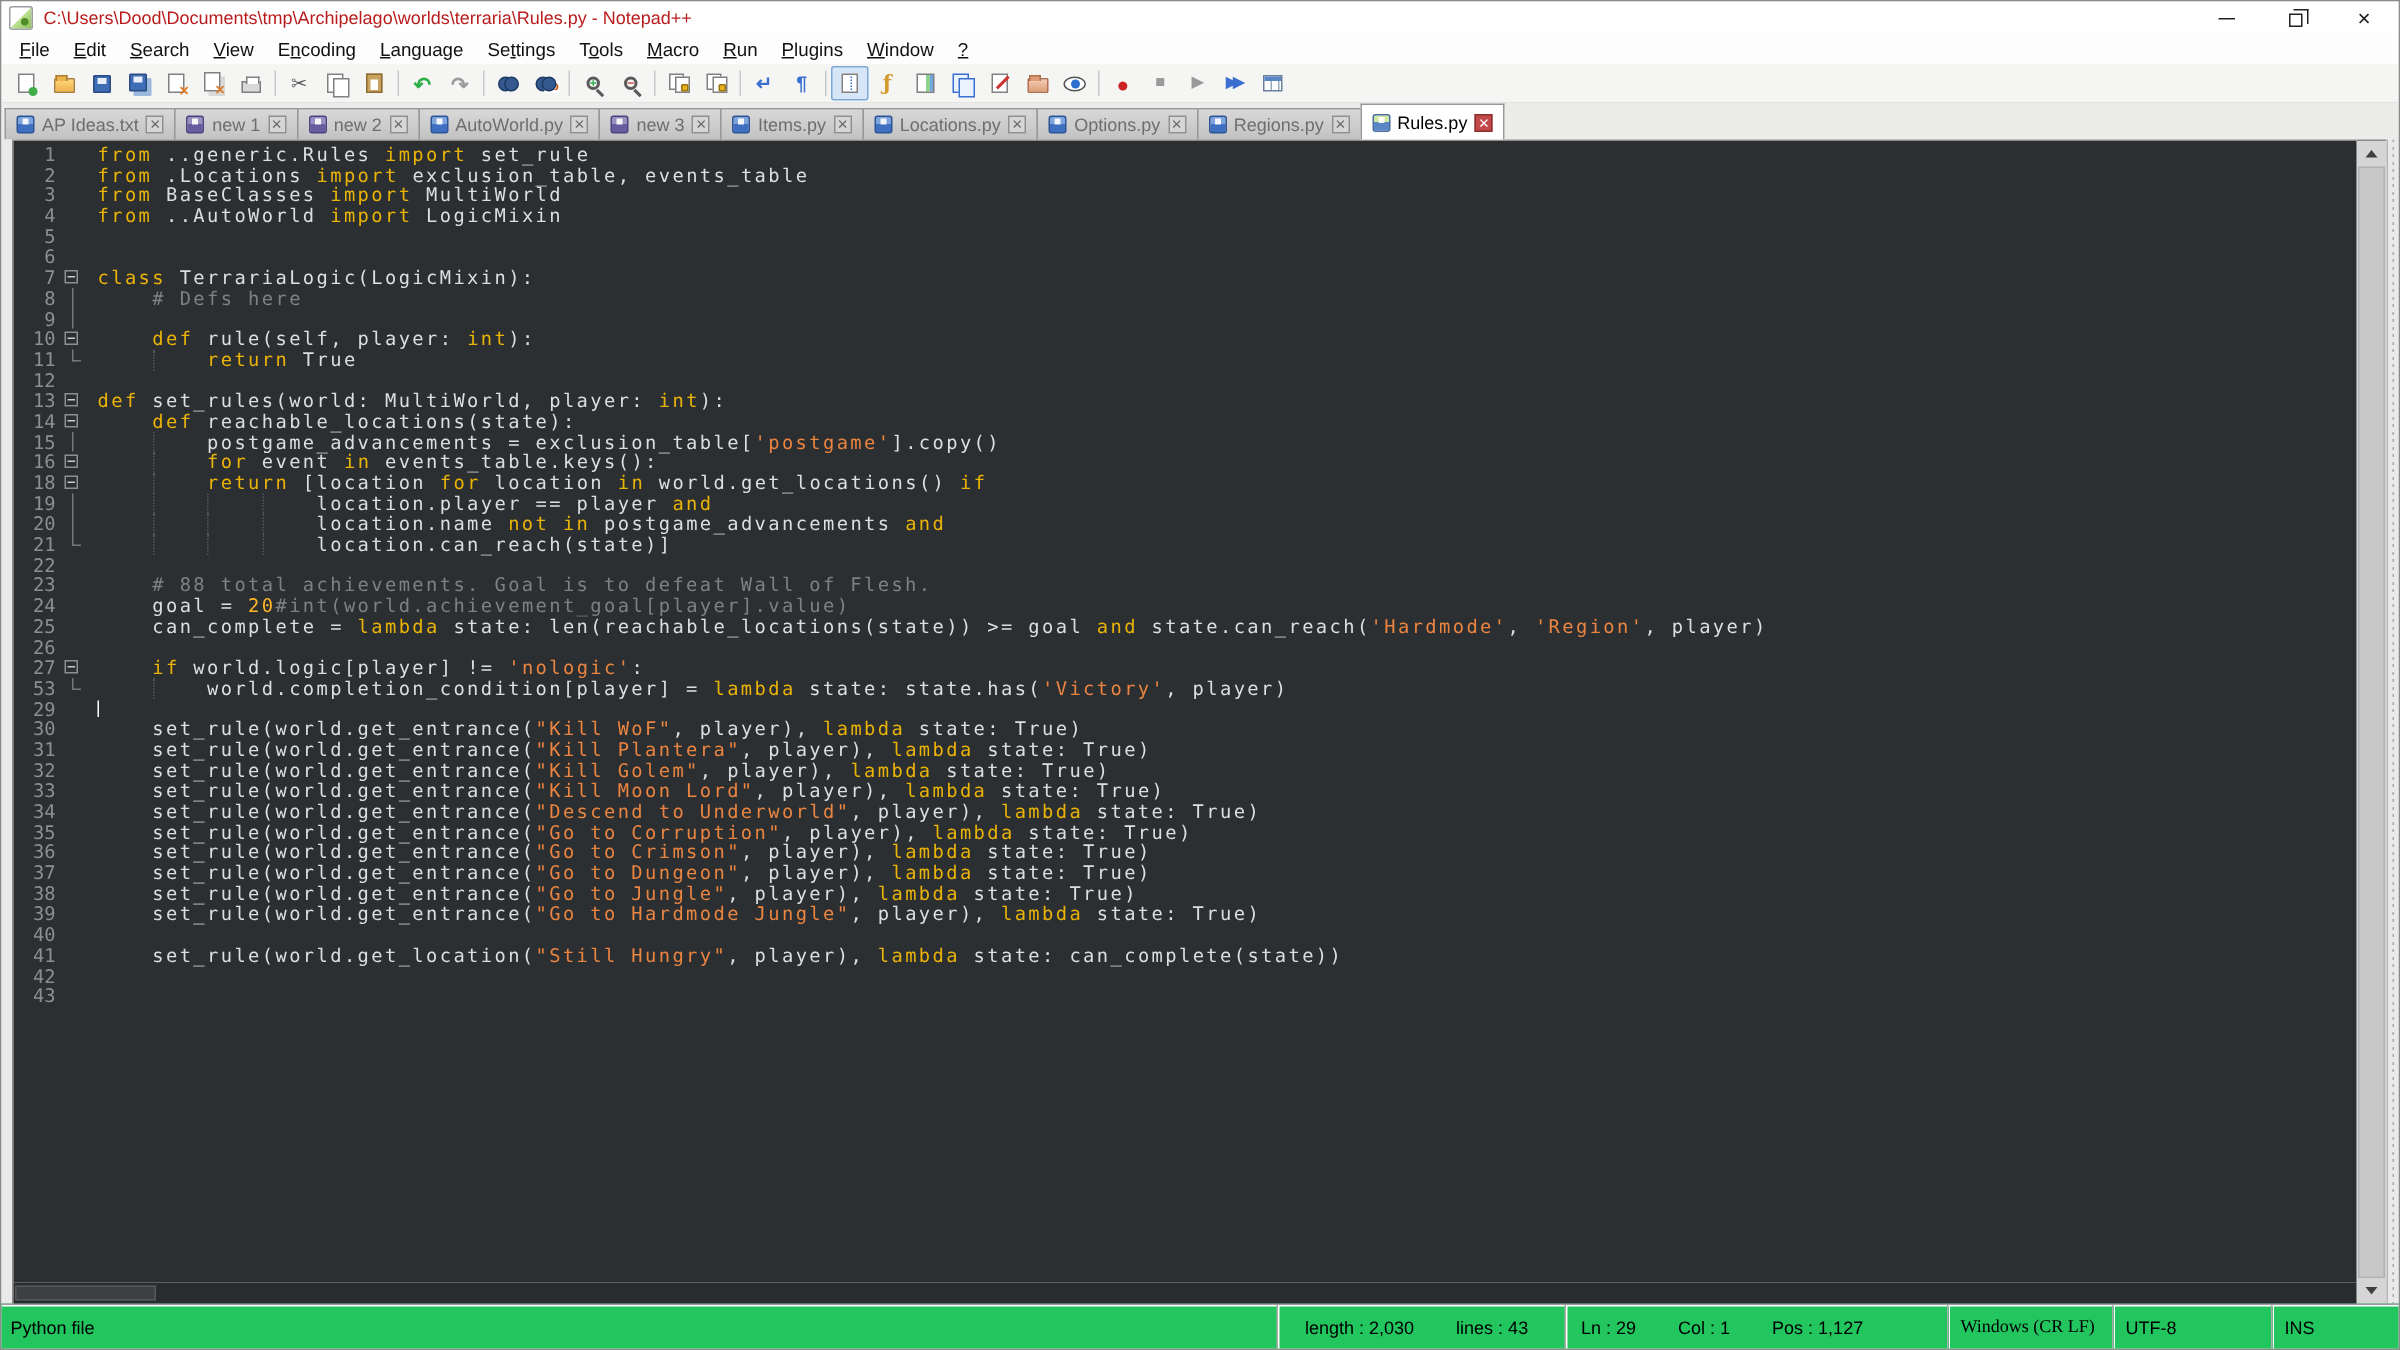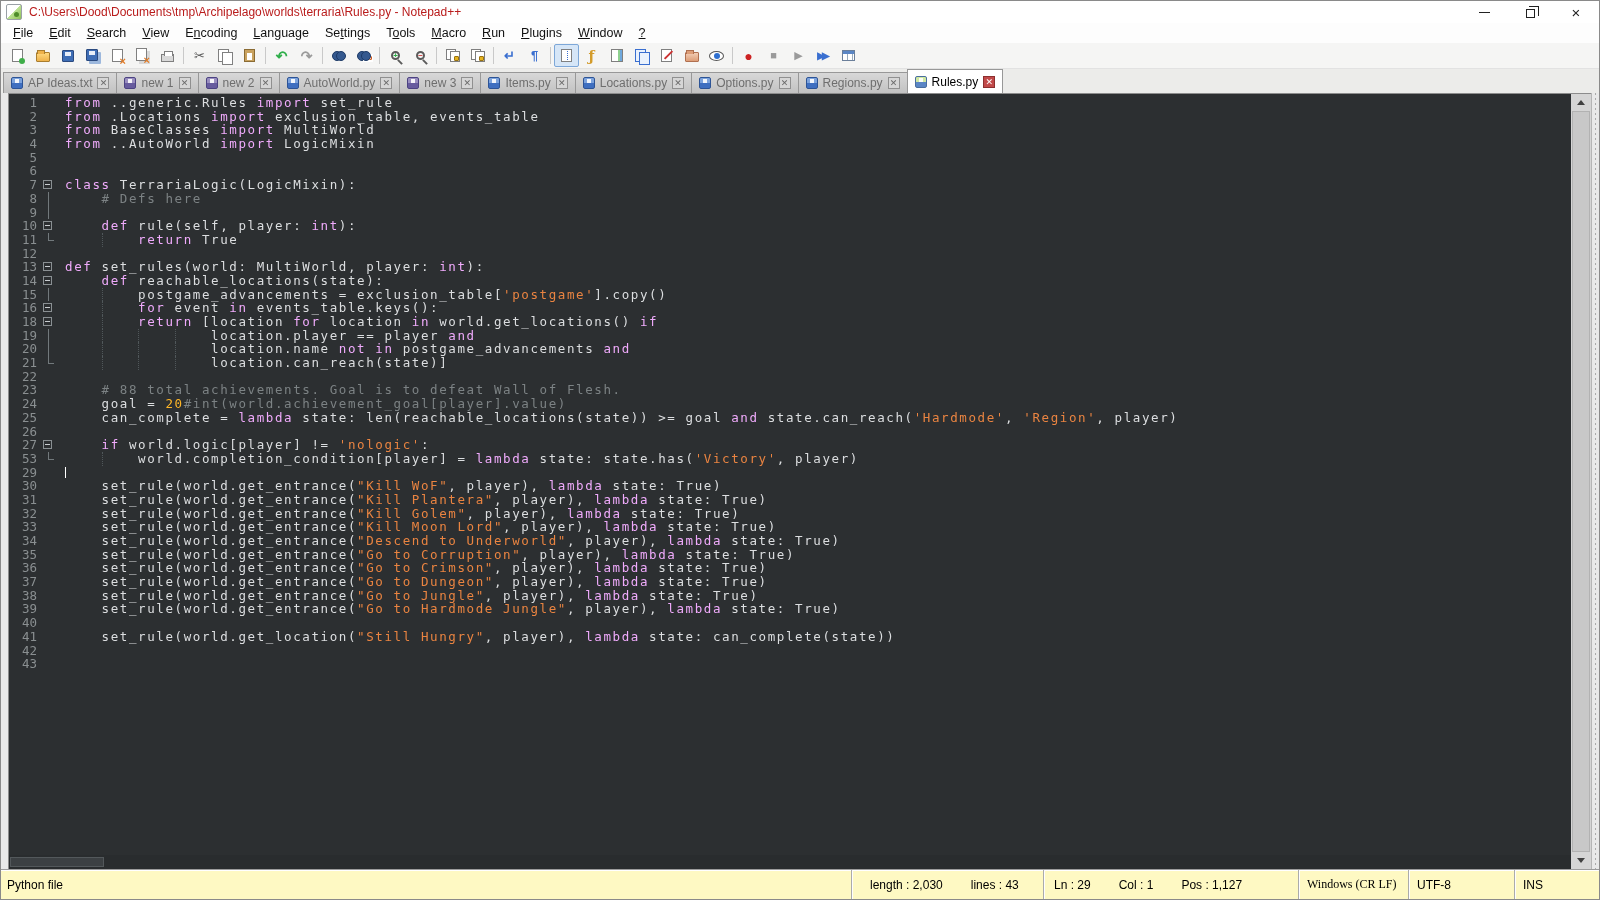--- a/index.html
+++ b/index.html
@@ -106,37 +106,37 @@
   .row { display:flex; height:13.7px; line-height:13.7px; white-space:pre; }
   .lnum { width:32px; text-align:right; padding-right:4px; color:#8a8f91; flex:none; letter-spacing:0; }
   .fold { width:16px; position:relative; flex:none; }
   .fold.v::before { content:''; position:absolute; left:7px; top:0; bottom:0; border-left:1px solid #72797c; }
   .fold.e::before { content:''; position:absolute; left:7px; top:0; height:7px; width:5px; border-left:1px solid #72797c; border-bottom:1px solid #72797c; }
   .fold.b i { position:absolute; left:2px; top:2px; width:9px; height:9px; border:1px solid #8a9093; background:#2c2f31; }
   .fold.b i::after { content:''; position:absolute; left:1px; right:1px; top:3px; border-top:1px solid #c9cdd0; }
   .codetx { flex:1; position:relative; padding-left:8px; color:#dcdee0; }
   .codetx .guide { position:absolute; top:0; bottom:0; border-left:1px dotted #50575a; }
   .codetx .caret { position:absolute; left:8px; top:1px; bottom:1px; width:1px; background:#ffffff; }
-  .tk-k { color:#f0abfc;text-align:center; } .tk-s { color:#ea8441; } .tk-n { color:#ffb627; }
+  .tk-k { color:#eab308;text-align:center; } .tk-s { color:#ea8441; } .tk-n { color:#ffb627; }
   .tk-c { color:#7c8284; } .tk-d { color:#dcdee0; }
 
   .hscroll { height:14px; background:#292c2e; flex:none; position:relative; }
   .hthumb { position:absolute; left:1px; top:2px; width:94px; height:10px; background:#3c4043; border:1px solid #53585b; }
 
   .vscroll { width:20px; background:#d5d5d5; flex:none; display:flex; flex-direction:column; border-top:1px solid #8c8c8c; }
   .varrow { height:17px; display:flex; align-items:center; justify-content:center; flex:none; }
   .tri-up { width:0; height:0; border-left:4px solid transparent; border-right:4px solid transparent; border-bottom:5px solid #404040; }
   .tri-dn { width:0; height:0; border-left:4px solid transparent; border-right:4px solid transparent; border-top:5px solid #404040; }
   .vtrack { flex:1; position:relative; }
   .vthumb { position:absolute; left:1px; right:1px; top:0; bottom:0; background:#c8c8c8; border:1px solid #b2b2b2; }
   .rframe { width:8px; background:#e9e9e9; border-left:1px solid #b5b5b5; flex:none;
             background-image:repeating-linear-gradient(180deg,#aaa 0 2px, #e9e9e9 2px 5px); background-size:1px 100%; background-position:3px 0; background-repeat:no-repeat; background-color:#e9e9e9; }
 
   
-  .statusbar { height:30px; background:#fef9c3; border-top:1px solid #9c9c9c; box-shadow:inset 0 1px 0 #fff; display:flex; align-items:center; font-size:12px; color:#000; flex:none; }
+  .statusbar { height:30px; background:#22c55e; border-top:1px solid #9c9c9c; box-shadow:inset 0 1px 0 #fff; display:flex; align-items:center; font-size:12px; color:#000; flex:none; }
   .ssec { height:100%; display:flex; align-items:center; white-space:nowrap; overflow:hidden; }
   .ssec + .ssec { border-left:1px solid #ababab; box-shadow:inset 1px 0 0 #fdfdfd; }
   .s1 { flex:0 0 850px; padding-left:6px; }
   .s2 { flex:0 0 192px; padding-left:18px; gap:28px; }
   .s3 { flex:0 0 255px; padding-left:10px; gap:28px; }
   .s4 { flex:0 0 110px; padding-left:8px;font-family:Liberation Serif, serif; }
   .s5 { flex:0 0 106px; padding-left:8px; }
   .s6 { flex:1; padding-left:8px; }
 </style>
 </head>

